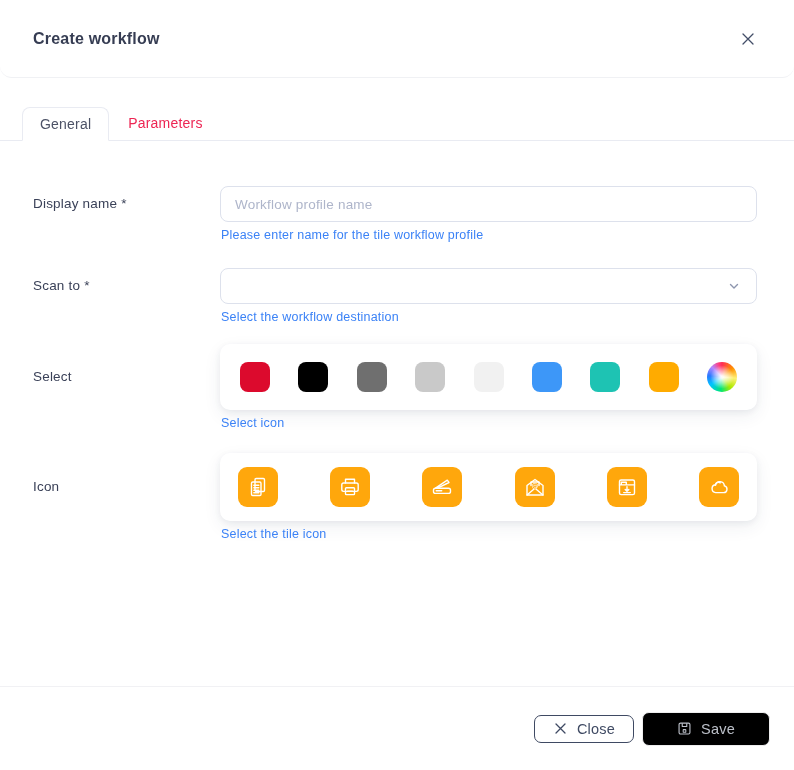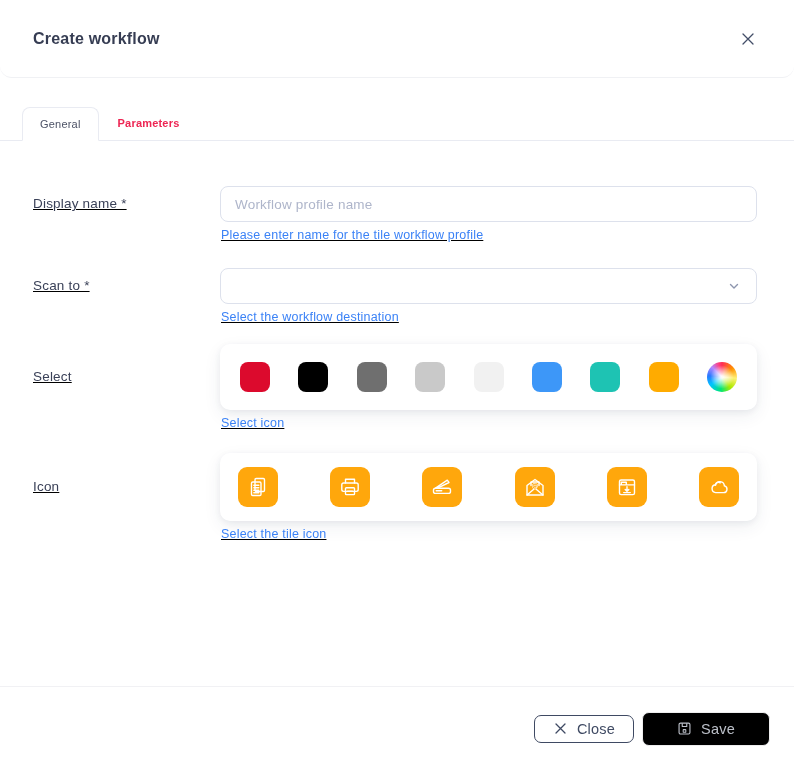--- a/index.html
+++ b/index.html
@@ -12,27 +12,27 @@
     justify-content:space-between; padding:0 36px 0 33px;
     border-bottom:1px solid #f0f1f4;border-radius:12px; }
   .dlg-title { font-size:16px; font-weight:700; color:#363d53; letter-spacing:.2px; }
   .close-btn { width:20px; height:20px; display:flex; align-items:center;
     justify-content:center; cursor:pointer; }
 
   
   .tabbar { display:flex; align-items:flex-end; margin-top:28px;
     padding:0 23px 0 22px; border-bottom:1px solid #e9ebf2; }
   .tab { height:34px; display:flex; align-items:center; padding:0 17px;
-    font-size:11px; color:#5d6375; cursor:pointer; letter-spacing:.2px; }
+    font-size:14px; color:#5d6375; cursor:pointer; letter-spacing:.2px; }
   .tab.active { background:#fff; border:1px solid #e9ebf2; border-bottom:1px solid #fff;
     border-radius:8px 8px 0 0; margin-bottom:-1px; color:#4c5266; }
-  .tab.param { color:#ed2553; padding:0 19px;font-weight:bold; }
-
-  
-  .form { padding:0 37px 0 33px;text-decoration:underline; }
+  .tab.param { color:#ed2553; padding:0 19px; }
+
+  
+  .form { padding:0 37px 0 33px; }
   .row { display:grid; grid-template-columns:187px 1fr; align-items:start; }
   .row-label { font-size:13.5px; font-weight:500; color:#3a4158; letter-spacing:.2px; }
   .lh-input { line-height:36px; }
   .lh-card66 { line-height:66px; }
   .lh-card68 { line-height:68px; }
   .mt45{margin-top:45px;} .mt26{margin-top:26px;} .mt30{margin-top:30px;}
   .mt20{margin-top:20px;} .mt23{margin-top:23px;}
 
   .text-input { width:100%; height:36px; border:1px solid #dde1ec; border-radius:8px;
     padding:0 14px; font-size:13.5px; color:#3a4158; outline:none; background:#fff;

